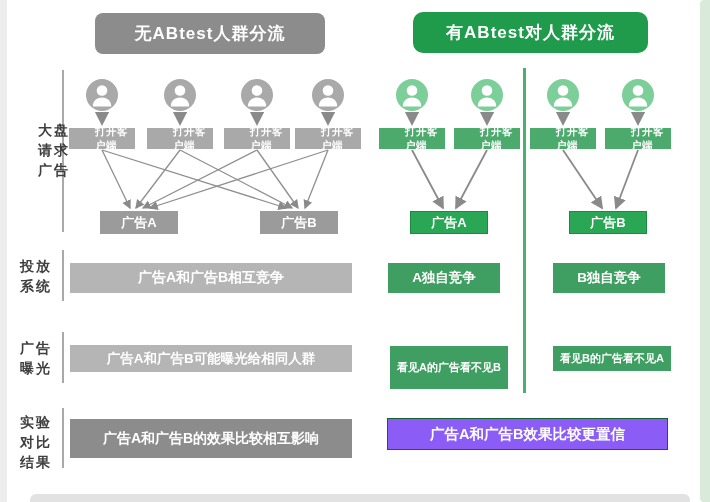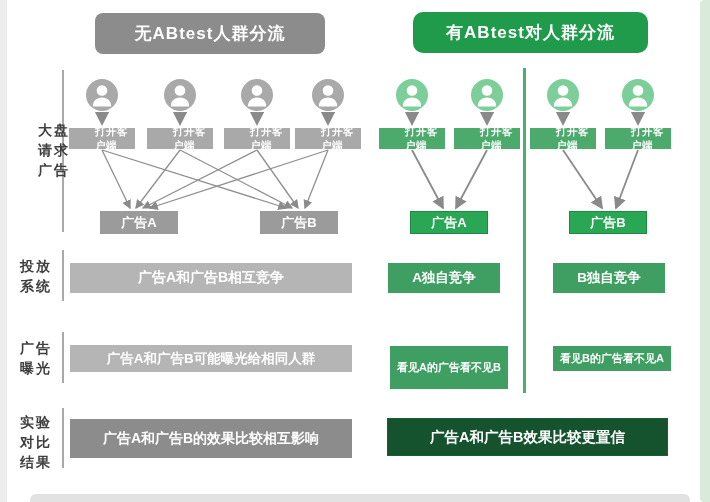--- a/index.html
+++ b/index.html
@@ -52,21 +52,21 @@
   .bar-compete-a{ left:388px; top:263px; width:112px; height:30px; background:#3f9e61; font-size:13.5px; }
   .bar-compete-b{ left:553px; top:263px; width:112px; height:30px; background:#3f9e61; font-size:13.5px; }
 
   
   .bar-expose-left{ left:70px; top:345px; width:282px; height:27px; background:#b5b5b5; font-size:13.5px; }
   .bar-expose-a{ left:390px; top:346px; width:118px; height:43px; background:#3f9e61; font-size:11px; }
   .bar-expose-b{ left:553px; top:346px; width:118px; height:25px; background:#3f9e61; font-size:11px; }
 
   
   .bar-result-left{ left:70px; top:419px; width:282px; height:39px; background:#8c8c8c; font-size:14px; }
-  .bar-result-right{ left:387px; top:418px; width:281px; height:38px; background:#14532d; border:1px solid #14632f; font-size:14.5px; }
+  .bar-result-right{ left:387px; top:418px; width:281px; height:32px; background:#8b5cf6; border:1px solid #14632f; font-size:14.5px; }
 
   
   .divider-green{ position:absolute; left:523px; top:68px; width:3px; height:325px; background:#4caf72; }
 
   
   #wires{ position:absolute; left:0; top:0; width:710px; height:502px; pointer-events:none; }
 </style>
 </head>
 <body>
 

